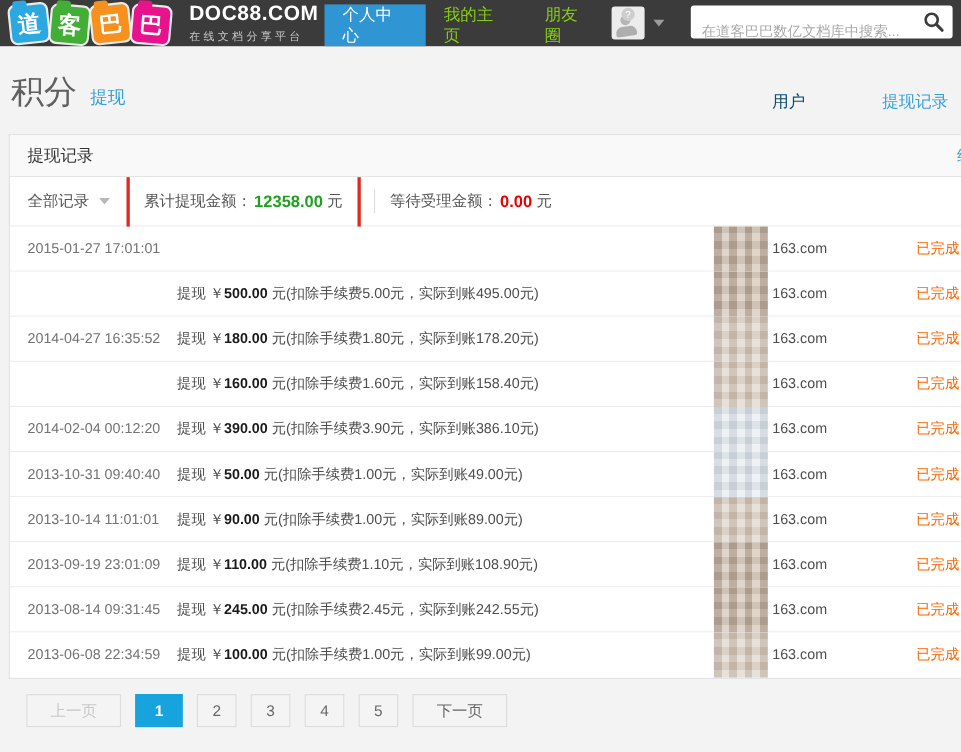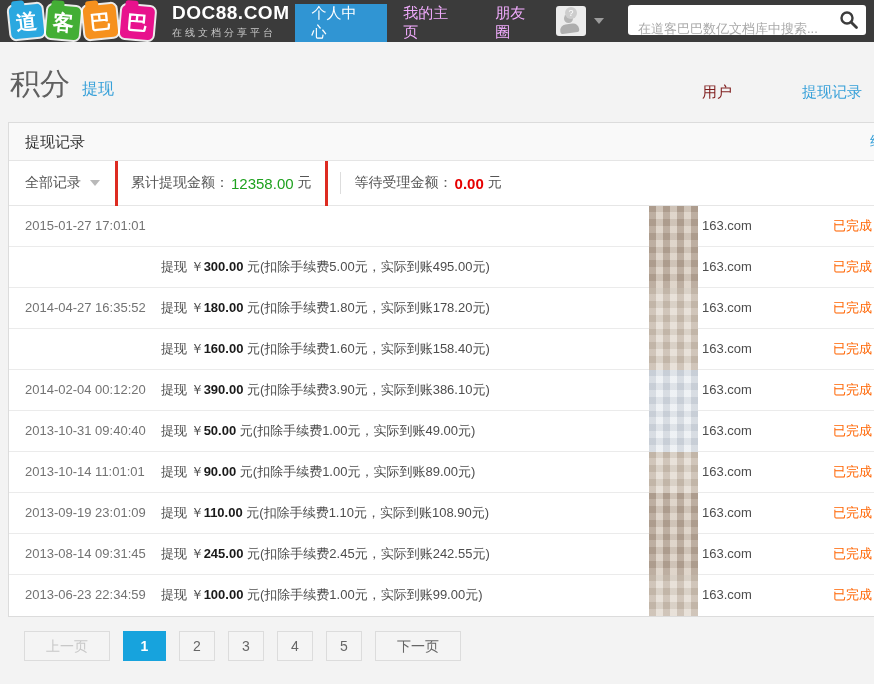--- a/index.html
+++ b/index.html
@@ -14,21 +14,21 @@
             font-size:21px; font-weight:bold; display:flex; align-items:center; justify-content:center;
             position:relative; box-shadow:0 0 0 2px rgba(255,255,255,.9); }
   .folder::before { content:""; position:absolute; top:-5px; left:3px; width:13px; height:6px;
                     border-radius:3px 3px 0 0; background:inherit; }
   .folder:nth-child(odd) { transform:rotate(-6deg); }
   .folder:nth-child(even){ transform:rotate(5deg) translateY(1px); }
   .brand { margin-left:14px; }
   .brand-name { font-size:19px; font-weight:bold; color:#fff; letter-spacing:.5px; }
   .brand-sub  { font-size:10px; color:#c9c9c9; letter-spacing:3px; margin-top:2px; }
   .tabs { display:flex; margin-left:6px;align-items:flex-end; }
-  .nav-tab { display:flex; align-items:center; padding:0 16px; color:#f0abfc; font-size:15px; cursor:pointer; }
+  .nav-tab { display:flex; align-items:center; padding:0 16px; color:#84cc16; font-size:15px; cursor:pointer; }
   .nav-tab.active { background:#3095d3; color:#fff; }
   .user-area { display:flex; align-items:center; margin-left:auto; }
   .avatar { width:30px; height:30px; background:#ececec; border-radius:3px; position:relative; cursor:pointer; }
   .avatar::before { content:""; position:absolute; left:8px; top:8px; width:9px; height:9px;
                     border-radius:50%; background:#b5b5b5; }
   .avatar::after  { content:""; position:absolute; left:4px; bottom:3px; width:19px; height:9px;
                     border-radius:6px 6px 2px 2px; background:#aeaeae; transform:rotate(-8deg); }
   .badge { position:absolute; top:1px; left:9px; width:12px; height:12px; border-radius:50%;
            background:#cdcdcd; color:#fff; font-size:9px; line-height:12px; text-align:center; z-index:2; }
   .caret { width:0; height:0; margin-left:8px; border-left:5px solid transparent;
@@ -39,37 +39,37 @@
                   font-family:"Liberation Sans","DejaVu Sans",sans-serif; }
   .search input::placeholder { color:#a9a9a9; }
   .mag { position:absolute; right:6px; top:4px; cursor:pointer; }
 
   
   .page-head { position:relative; height:80px; }
   .ph-title { position:absolute; left:10px; top:22px; display:flex; align-items:baseline; }
   .h1 { font-size:30px; color:#606060; }
   .h1-sub { font-size:16px; color:#36a0d9; margin-left:12px; cursor:pointer; }
   .head-links { position:absolute; right:12px; bottom:20px; font-size:15px; }
-  .head-link { color:#7f1d1d; cursor:pointer; margin-left:70px; }
+  .head-link { color:#0c4a6e; cursor:pointer; margin-left:70px; }
   .head-link.active { color:#36a0d9; }
 
   
   .panel { margin-left:8px; width:866px; background:#fff; border:1px solid #dcdcdc; border-right:none; }
   .panel-head { position:relative; height:38px; line-height:37px; padding-left:16px;
                 background:#f9f9f9; border-bottom:1px solid #e5e5e5; font-size:15px; color:#333;
                 overflow:hidden; }
   .corner-link { position:absolute; right:-10px; top:0; color:#36a0d9; font-size:14px; cursor:pointer; }
   .filter-row { display:flex; align-items:center; height:45px; padding-left:16px;
                 border-bottom:1px solid #e6e6e6; font-size:14px; color:#555; }
   .all-records { display:flex; align-items:center; cursor:pointer; }
   .dd-caret { width:0; height:0; margin-left:9px; border-left:5px solid transparent;
               border-right:5px solid transparent; border-top:6px solid #b9b9b9; }
   .redbox { display:flex; align-items:center; border:3px solid #dd2b21; height:58px;
             padding:0 13px; margin-left:15px; white-space:nowrap; }
-  .green-val { color:#1fa11f; font-weight:normal; font-size:15px; margin:0 4px 0 2px; }
+  .green-val { color:#1fa11f; font-weight:bold; font-size:15px; margin:0 4px 0 2px; }
   .red-val   { color:#e60000; font-weight:bold; font-size:15px; margin:0 4px 0 2px; }
   .v-div { width:1px; height:22px; background:#ddd; margin:0 14px 0 12px; }
   .pending { display:flex; align-items:center; white-space:nowrap; }
 
   
   .row { position:relative; height:41px; line-height:40px; border-bottom:1px solid #ebebeb;
          background:#fff; font-size:13px; }
   .row:last-child { border-bottom:none; }
   .r-date { position:absolute; left:16px; color:#737373; }
   .r-detail { position:absolute; left:152px; color:#4d4d4d; white-space:nowrap; }
@@ -169,21 +169,21 @@
   <div class="row">
     <span class="r-date">2015-01-27 17:01:01</span>
     <span class="mosaic m1"></span>
     <span class="r-email">163.com</span>
     <span class="r-status">已完成</span>
   </div>
 
   <div class="row">
     <span class="r-detail">
       <span class="d-prefix">提现 </span>
-      <span class="d-cur">￥</span><span class="d-amt">300.00</span>
+      <span class="d-cur">￥</span><span class="d-amt">500.00</span>
       <span class="d-rest"> 元(扣除手续费5.00元，实际到账495.00元)</span>
     </span>
     <span class="mosaic m1"></span>
     <span class="r-email">163.com</span>
     <span class="r-status">已完成</span>
   </div>
 
   <div class="row">
     <span class="r-date">2014-04-27 16:35:52</span>
     <span class="r-detail">
@@ -261,21 +261,21 @@
       <span class="d-prefix">提现 </span>
       <span class="d-cur">￥</span><span class="d-amt">245.00</span>
       <span class="d-rest"> 元(扣除手续费2.45元，实际到账242.55元)</span>
     </span>
     <span class="mosaic m1"></span>
     <span class="r-email">163.com</span>
     <span class="r-status">已完成</span>
   </div>
 
   <div class="row">
-    <span class="r-date">2013-06-23 22:34:59</span>
+    <span class="r-date">2013-06-08 22:34:59</span>
     <span class="r-detail">
       <span class="d-prefix">提现 </span>
       <span class="d-cur">￥</span><span class="d-amt">100.00</span>
       <span class="d-rest"> 元(扣除手续费1.00元，实际到账99.00元)</span>
     </span>
     <span class="mosaic m0"></span>
     <span class="r-email">163.com</span>
     <span class="r-status">已完成</span>
   </div>
 </div>

